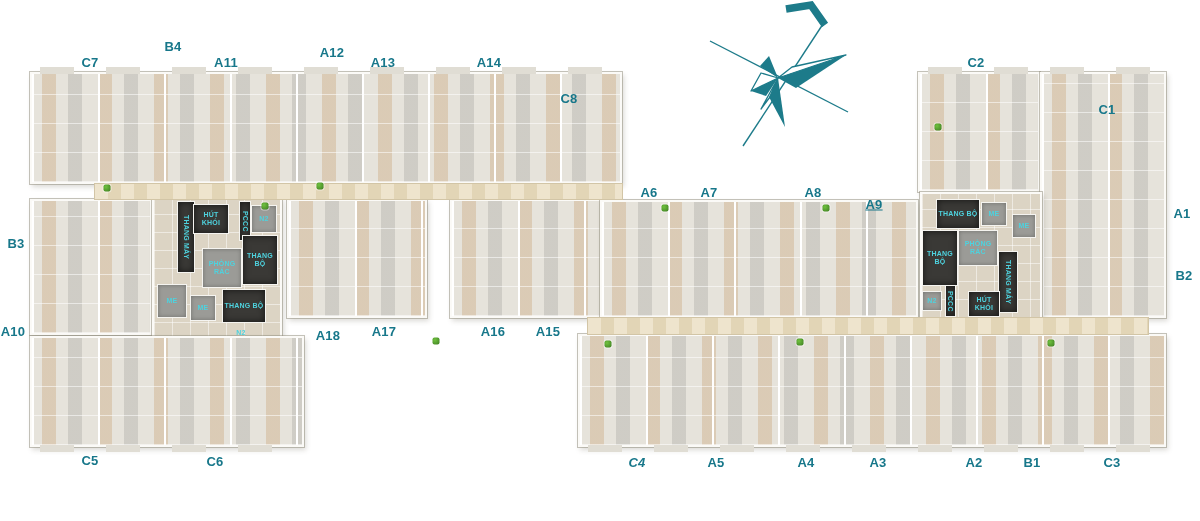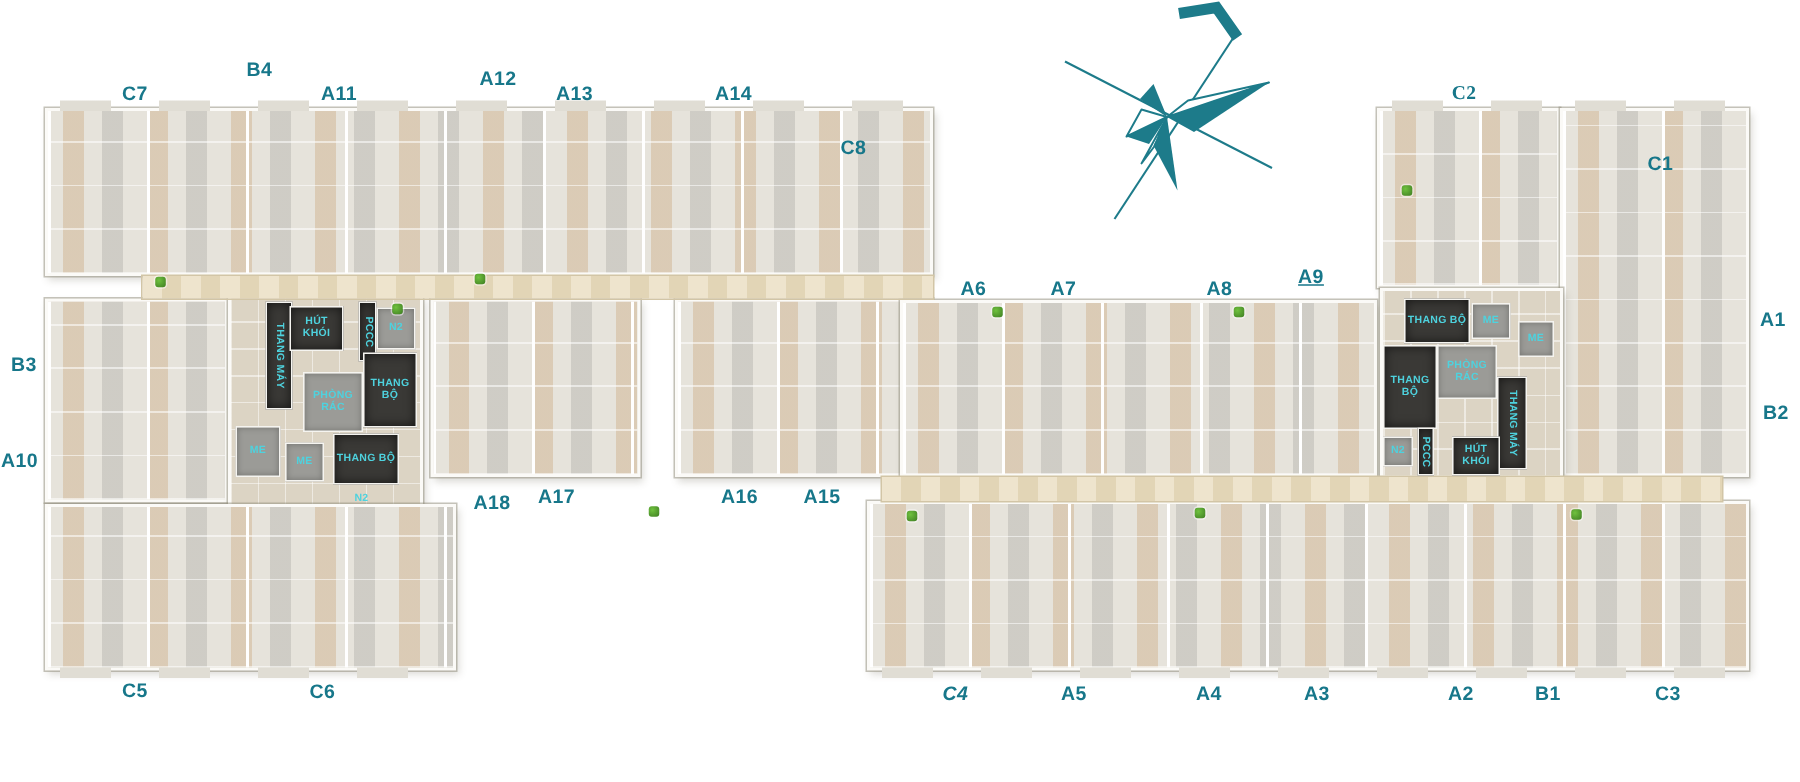--- a/index.html
+++ b/index.html
@@ -110,32 +110,32 @@
     <polyline points="88,9 113,5 127,25" fill="none" stroke="var(--compass)" stroke-width="7.5"></polyline>
   </svg>
 
 <div class="unit-label" style="left: 90px; top: 62px;">C7</div>
     <div class="unit-label" style="left: 173px; top: 46px;">B4</div>
     <div class="unit-label" style="left: 226px; top: 62px;">A11</div>
     <div class="unit-label" style="left: 332px; top: 52px;">A12</div>
     <div class="unit-label" style="left: 383px; top: 62px;">A13</div>
     <div class="unit-label" style="left: 489px; top: 62px;">A14</div>
     <div class="unit-label" style="left: 569px; top: 62px; margin-top: 36px;">C8</div>
-    <div class="unit-label" style="left: 976px; top: 62px; font-family: Liberation Serif, serif;">C2</div>
+    <div class="unit-label" style="left: 976px; top: 62px;">C2</div>
     <div class="unit-label" style="left: 1107px; top: 62px; margin-top: 47px;">C1</div>
     <div class="unit-label" style="left: 649px; top: 192px;">A6</div>
     <div class="unit-label" style="left: 709px; top: 192px;">A7</div>
     <div class="unit-label" style="left: 813px; top: 192px;">A8</div>
-    <div class="unit-label" style="left: 874px; top: 184px; text-decoration: underline;">A9</div>
+    <div class="unit-label" style="left: 874px; top: 204px; text-decoration: underline;">A9</div>
     <div class="unit-label" style="left: 1182px; top: 213px;">A1</div>
     <div class="unit-label" style="left: 1184px; top: 275px;">B2</div>
     <div class="unit-label" style="left: 16px; top: 243px;">B3</div>
-    <div class="unit-label" style="left: 13px; top: 307px;">A10</div>
+    <div class="unit-label" style="left: 13px; top: 331px;">A10</div>
     <div class="unit-label" style="left: 328px; top: 335px;">A18</div>
-    <div class="unit-label" style="left: 371px; top: 331px;">A17</div>
+    <div class="unit-label" style="left: 384px; top: 331px;">A17</div>
     <div class="unit-label" style="left: 493px; top: 331px;">A16</div>
     <div class="unit-label" style="left: 548px; top: 331px;">A15</div>
     <div class="unit-label" style="left: 90px; top: 460px;">C5</div>
     <div class="unit-label" style="left: 215px; top: 461px; text-align: right;">C6</div>
     <div class="unit-label" style="left: 637px; top: 462px; font-style: italic;">C4</div>
     <div class="unit-label" style="left: 716px; top: 462px;">A5</div>
     <div class="unit-label" style="left: 806px; top: 462px;">A4</div>
     <div class="unit-label" style="left: 878px; top: 462px;">A3</div>
     <div class="unit-label" style="left: 974px; top: 462px;">A2</div>
     <div class="unit-label" style="left: 1032px; top: 462px;">B1</div>

